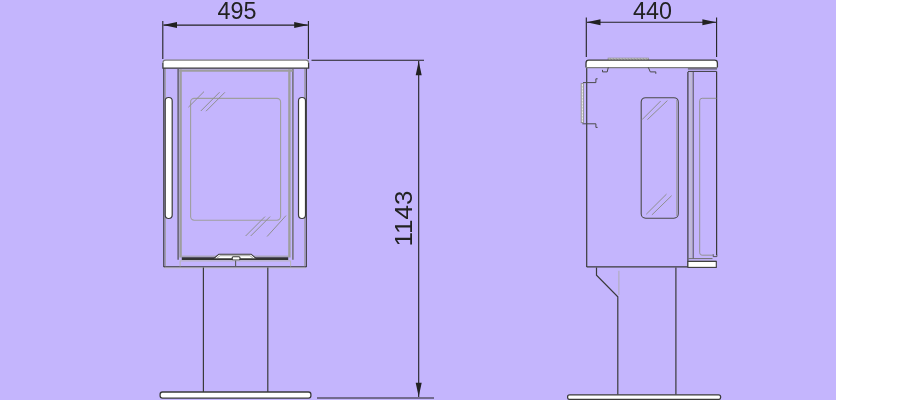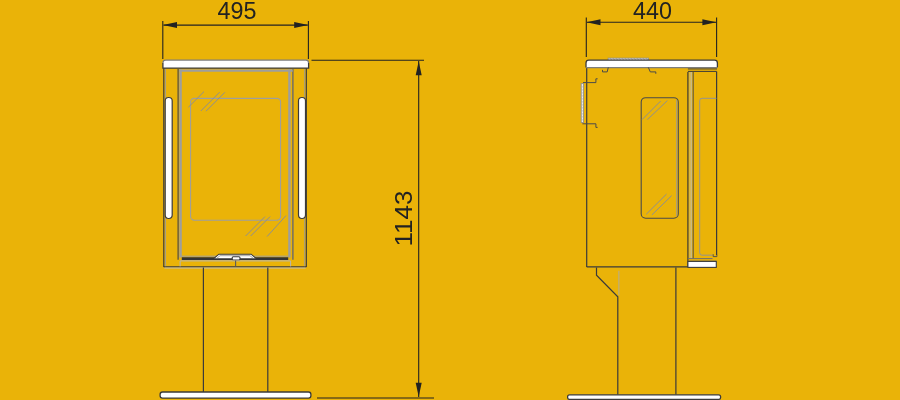--- a/index.html
+++ b/index.html
@@ -1,16 +1,16 @@
 <!DOCTYPE html>
 <html><head>
 <meta charset="utf-8">
 <style>
   html,body{margin:0;padding:0;background:#ffffff;}
-  .wrap{width:900px;height:400px;position:relative;background:#eab308;overflow:hidden;}
+  .wrap{width:836px;height:400px;position:relative;background:#c4b5fd;overflow:hidden;}
   svg{display:block;}
   text{font-family:"Liberation Sans", sans-serif;fill:#222222;}
 </style>
 </head>
 <body>
 <div class="wrap">
 <svg width="900" height="400" viewBox="0 0 900 400" fill="none" stroke-linecap="butt">
 
   <g stroke="#222222" stroke-width="1.1">
     <line x1="162.8" y1="21" x2="162.8" y2="59"></line>

